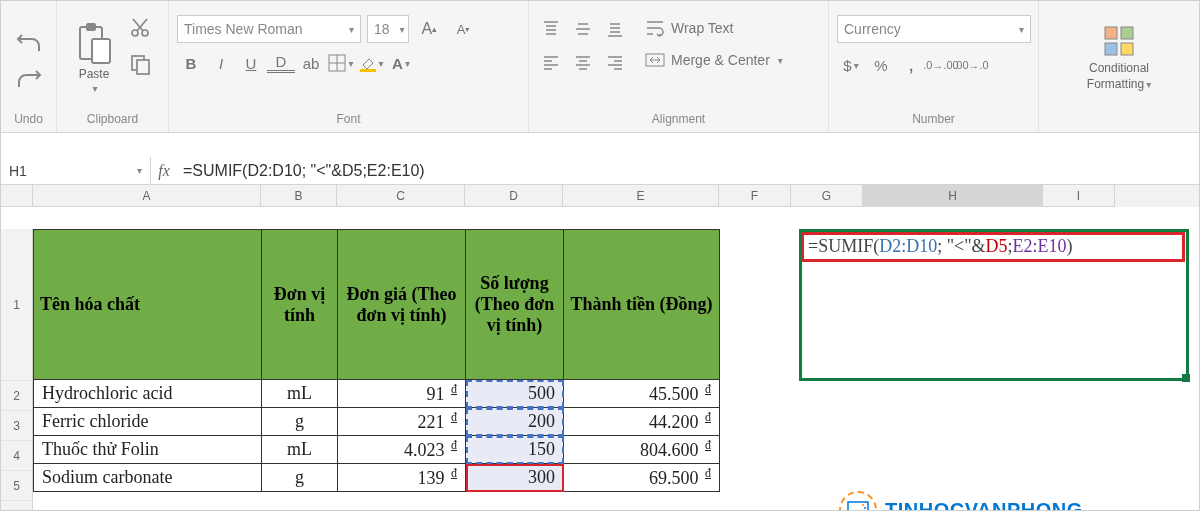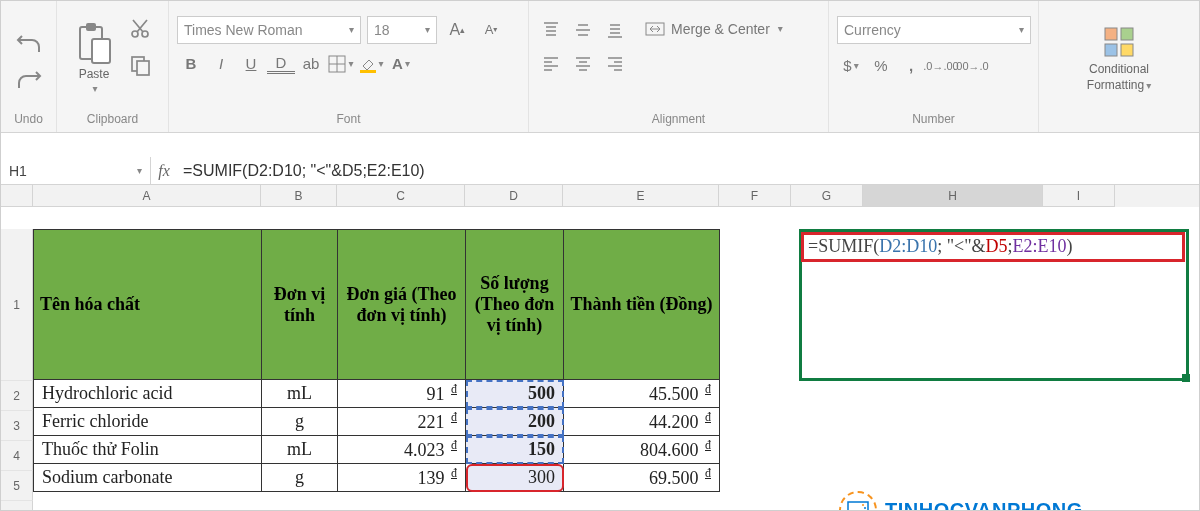--- a/index.html
+++ b/index.html
@@ -1,18 +1,18 @@
 <!DOCTYPE html>
 <html><head>
 <meta charset="utf-8">
 <style>
 * { box-sizing: border-box; margin: 0; padding: 0; }
 body { font-family: "Segoe UI", Arial, sans-serif; font-size: 14px; color: #444; background: #fff; width: 1200px; height: 511px; overflow: hidden; border: 1px solid #cfcfcf; }
 .ribbon { background: #f5f5f5; border-bottom: 1px solid #d4d4d4; height: 132px; display: flex; }
-.group { border-right: 1px solid #e3e3e3; display: flex; flex-direction: column; justify-content: center; padding: 10px 8px 2px; }
+.group { border-right: 1px solid #e3e3e3; display: flex; flex-direction: column; justify-content: space-between; padding: 10px 8px 2px; }
 .group-body { display: flex; align-items: flex-start; gap: 6px; height: 100px; }
 .group-label { font-size: 12px; color: #888; text-align: center; padding: 0 0 2px; height: 18px; position: relative; }
 .stack { display: flex; flex-direction: column; gap: 2px; }
 .vcenter { justify-content: center; }
 .big-btn { display: flex; flex-direction: column; align-items: center; justify-content: center; width: 58px; height: 92px; font-size: 12px; color: #666; gap: 2px; }
 .icon { display: inline-flex; align-items: center; justify-content: center; }
 .sel { border: 1px solid #ccc; background: #fff; height: 28px; padding: 0 6px; display: flex; align-items: center; justify-content: space-between; font-size: 14px; color: #888; gap: 8px; }
 .row-btns { display: flex; gap: 4px; align-items: center; height: 28px; }
 .btn { width: 28px; height: 26px; display: flex; align-items: center; justify-content: center; color: #777; font-size: 15px; }
 .row-text { display: flex; align-items: center; gap: 6px; color: #777; font-size: 14px; height: 26px; }
@@ -35,22 +35,22 @@
 .col-b { width: 76px; text-align: center; }
 .col-c { width: 128px; text-align: right; }
 .col-d { width: 98px; text-align: right; background: #e8eaf6; }
 .col-e { width: 156px; text-align: right; }
 .dong { font-size: 12px; text-decoration: underline; margin-left: 2px; vertical-align: super; }
 .row-hdrs { position: absolute; left: 0; top: 22px; }
 .rh { width: 32px; background: #f2f2f2; border-right: 1px solid #d4d4d4; border-bottom: 1px solid #e4e4e4; display: flex; align-items: center; justify-content: center; font-size: 12px; color: #666; }
 .overlay-cell { position: absolute; border: 3px solid #107c41; background: #fff; font-family: "Times New Roman", serif; font-size: 18px; padding: 4px 6px; }
 .overlay-cell .handle { position: absolute; right: -4px; bottom: -4px; width: 8px; height: 8px; background: #107c41; }
 .red-box { position: absolute; border: 3px solid #d8252c; }
-.d-highlight { outline: 2px dashed #4472c4; outline-offset: -2px; font-weight: bold; }
-.d5-highlight { outline: 2px solid #d8252c; outline-offset: -2px; border-radius: 6px; }
+.d-highlight { outline: 2px dashed #4472c4; outline-offset: -2px; }
+.d5-highlight { outline: 2px solid #d8252c; outline-offset: -2px; }
 .watermark { position: absolute; display: flex; align-items: center; gap: 8px; }
 .wm-circle { width: 38px; height: 38px; border: 2px dashed #f7931e; border-radius: 50%; display: flex; align-items: center; justify-content: center; }
 .wm-text { font-weight: bold; font-size: 20px; color: #0078d4; letter-spacing: 0.5px; font-family: Arial, sans-serif; }
 svg { display: block; }
 </style>
 </head>
 <body>
 
 <div class="ribbon">
   <div class="group" style="width:56px">
@@ -99,21 +99,21 @@
     <div class="group-label">Clipboard</div>
   </div>
 
   <div class="group" style="width:360px">
     <div class="group-body stack" style="width:100%;gap:6px;padding-top:4px">
       <div style="display:flex;gap:6px;align-items:center">
         <div class="sel" style="width:184px">
             <span>Times New Roman</span>
             <span class="chev">▾</span>
           </div>
-        <div class="sel" style="width:70px">
+        <div class="sel" style="width:42px">
             <span>18</span>
             <span class="chev">▾</span>
           </div>
         <span class="btn" style="font-size:16px">A<sup style="font-size:9px">▴</sup></span>
         <span class="btn" style="font-size:13px">A<sup style="font-size:8px">▾</sup></span>
       </div>
       <div class="row-btns" style="gap:2px">
         <span class="btn" style="font-weight:bold">B</span>
         <span class="btn" style="font-style:italic">I</span>
         <span class="btn" style="text-decoration:underline">U</span>
@@ -174,20 +174,26 @@
               </svg>
             </span>
           <span class="btn">
               <svg width="18" height="18">
                 <path d="M2 3 H16 M8 7 H16 M2 11 H16 M8 15 H16" stroke="#888" stroke-width="1.5"></path>
               </svg>
             </span>
         </div>
       </div>
       <div class="stack" style="gap:6px">
+        <div class="row-text">
+          <svg width="20" height="18">
+              <path d="M2 3 H18 M2 9 H14 A4 4 0 0 1 14 17 M12 15 L14 17 L16 15 M2 15 H8" fill="none" stroke="#888" stroke-width="1.5"></path>
+            </svg>
+          <span>Wrap Text</span>
+        </div>
         <div class="row-text">
           <svg width="20" height="18">
               <rect x="1" y="3" width="18" height="12" fill="none" stroke="#888"></rect>
               <path d="M5 9 H15 M5 9 L8 6 M5 9 L8 12 M15 9 L12 6 M15 9 L12 12" stroke="#888" fill="none"></path>
             </svg>
           <span>Merge &amp; Center</span>
             <span class="chev">▾</span>
         </div>
       </div>
     </div>

